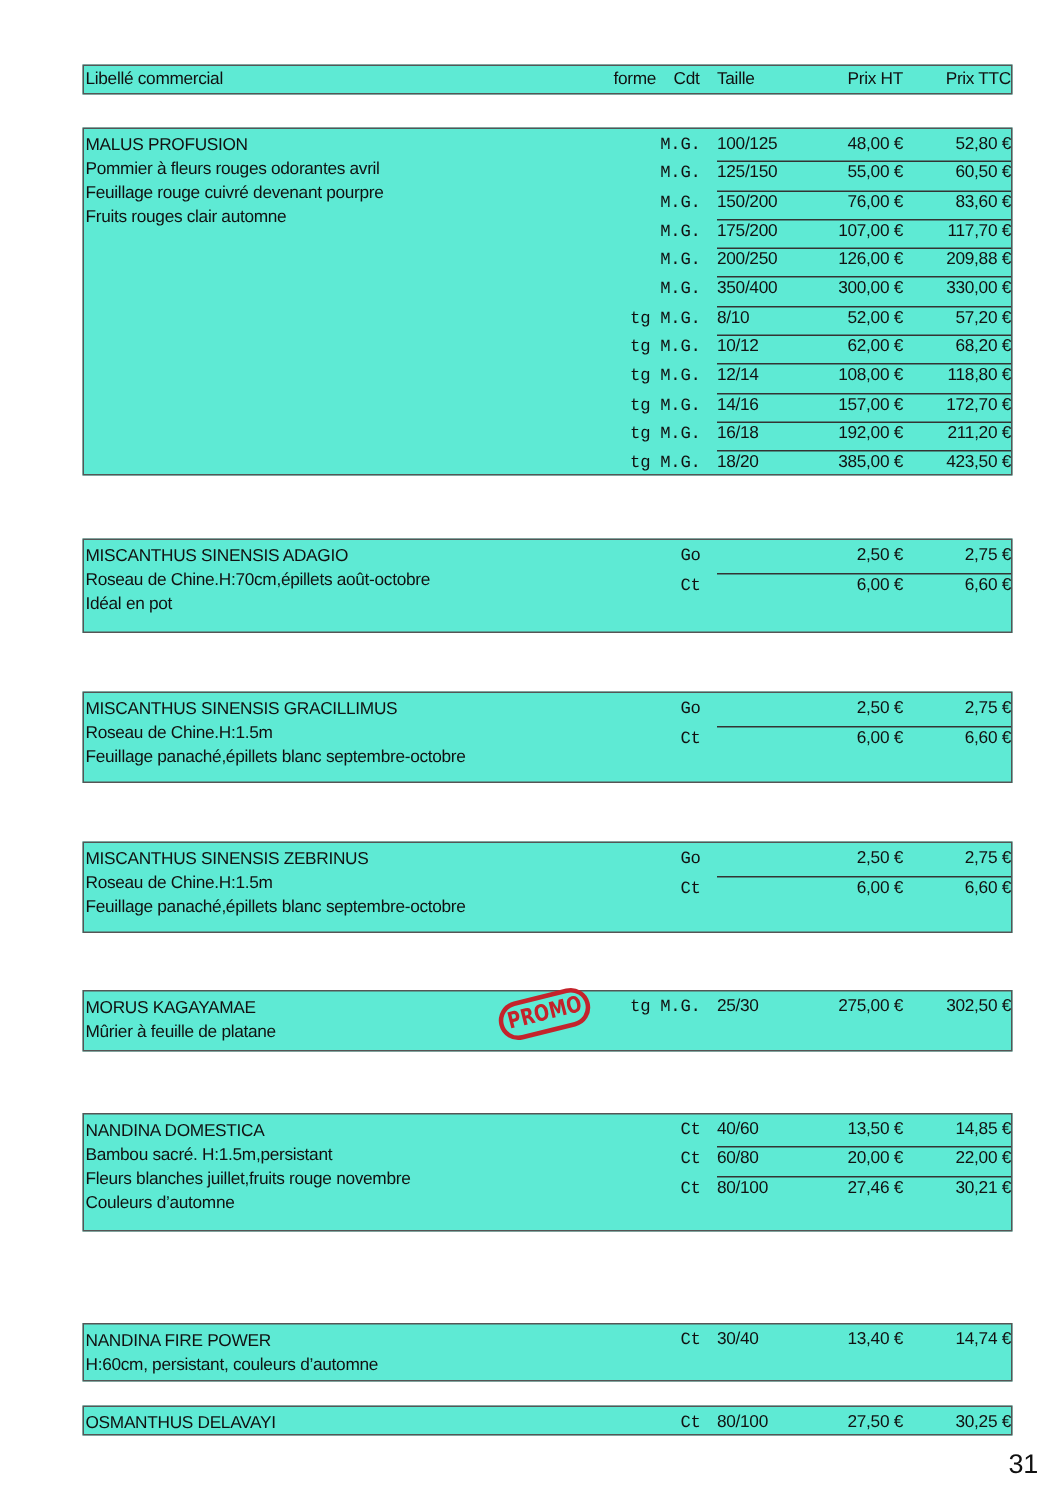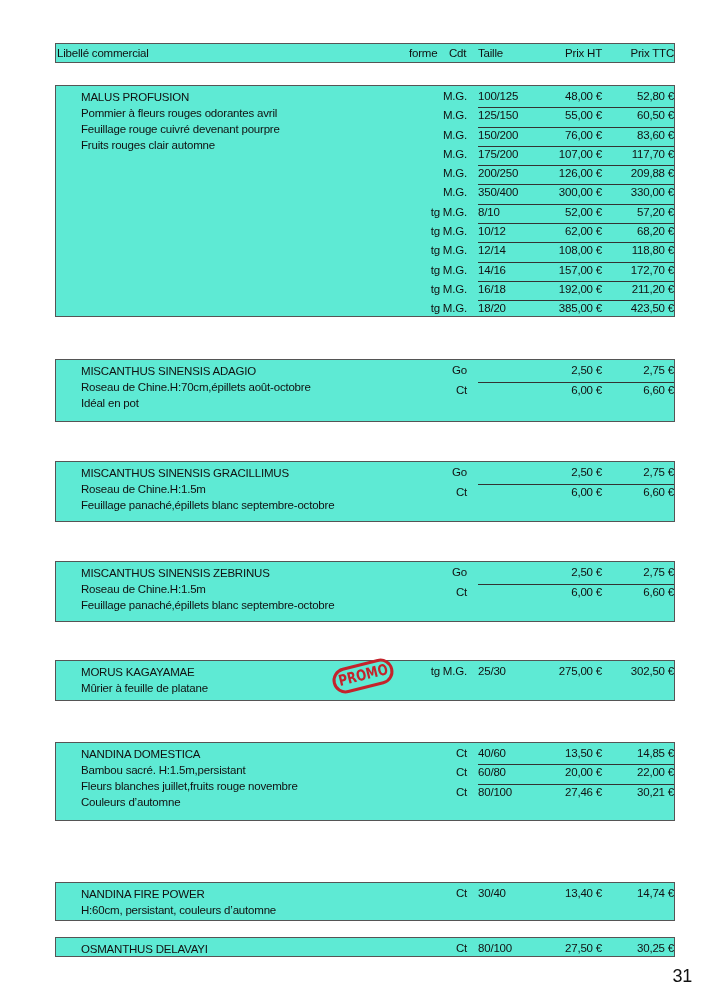--- a/index.html
+++ b/index.html
@@ -8,24 +8,24 @@
     font-family: "Liberation Sans", sans-serif; color: #111;
     font-size: 11.5px; letter-spacing: -0.2px;
   }
   .box {
     position: absolute; left: 43px; width: 620px;
     border: 1px solid #555; box-sizing: border-box; background: #5eead4; margin-left: 12px;
   }
   .header-box { top: 43px; height: 20px; }
   .header-box .h { position: absolute; top: 3px; white-space: nowrap; }
   .desc { position: absolute; left: 1px; top: 3px; line-height: 16px; }
-  .desc div { white-space: nowrap; padding-left: 24px; }
+  .desc div { white-space: nowrap; }
   .rows { position: absolute; top: 3px; left: 0; right: 0; }
   .row { position: relative; height: 19.3px; }
-  .row .forme { position: absolute; right: 207px; top: 1px; text-align: left; white-space: nowrap; }
+  .row .forme { position: absolute; right: 207px; top: 1px; text-align: left; white-space: nowrap; font-family: Liberation Mono, monospace; }
   .row .taille { position: absolute; left: 422px; top: 1px; white-space: nowrap; }
   .row .ht { position: absolute; right: 72px; top: 1px; text-align: center; white-space: nowrap; }
   .row .ttc { position: absolute; right: 0px; top: 1px; text-align: left; white-space: nowrap; }
   .row .uline { position: absolute; left: 422px; right: 0; bottom: 0; height: 1px; background: #333; }
   .page-number { position: absolute; right: 14px; top: 966px; font-size: 18px; }
   .promo {
     position: absolute; left: 276px; top: 2px; width: 62px; height: 26px;
     transform: rotate(-14deg);
   }
   .promo .ring {

